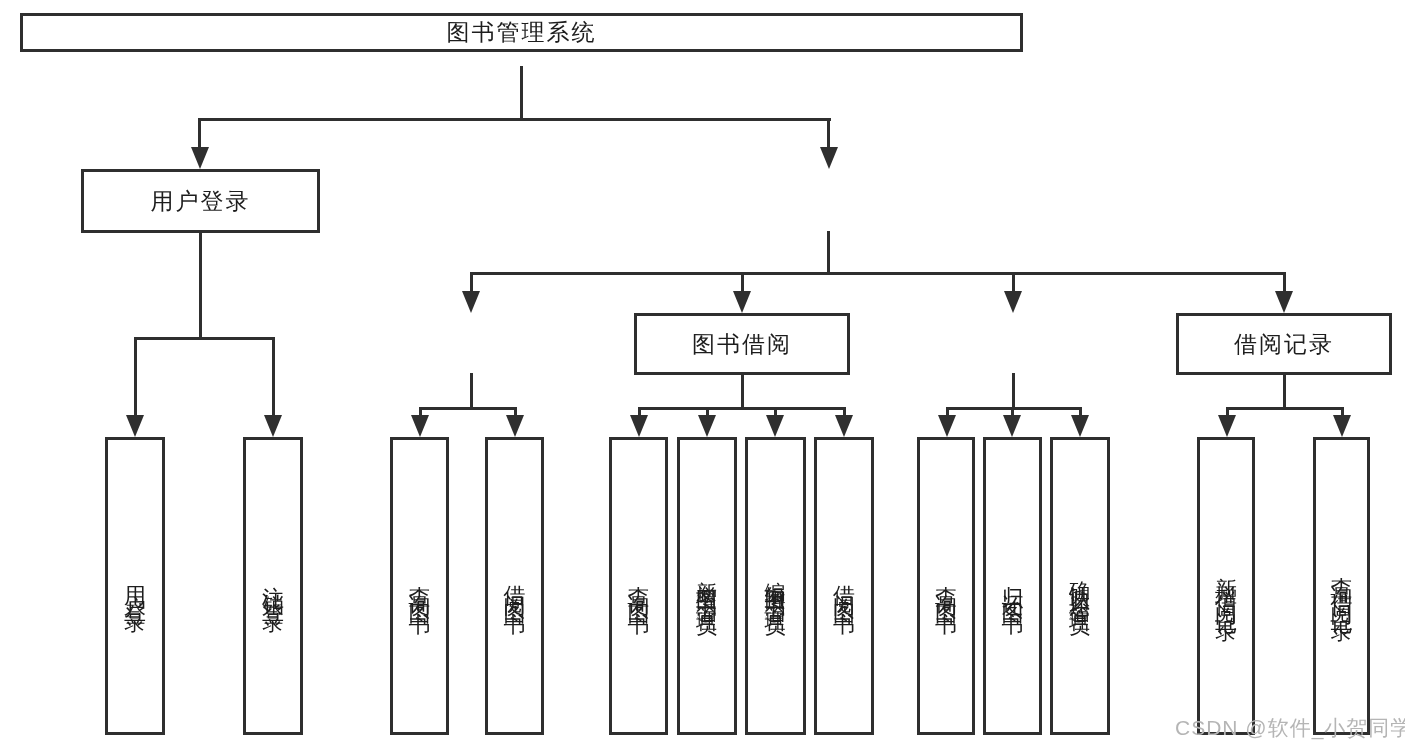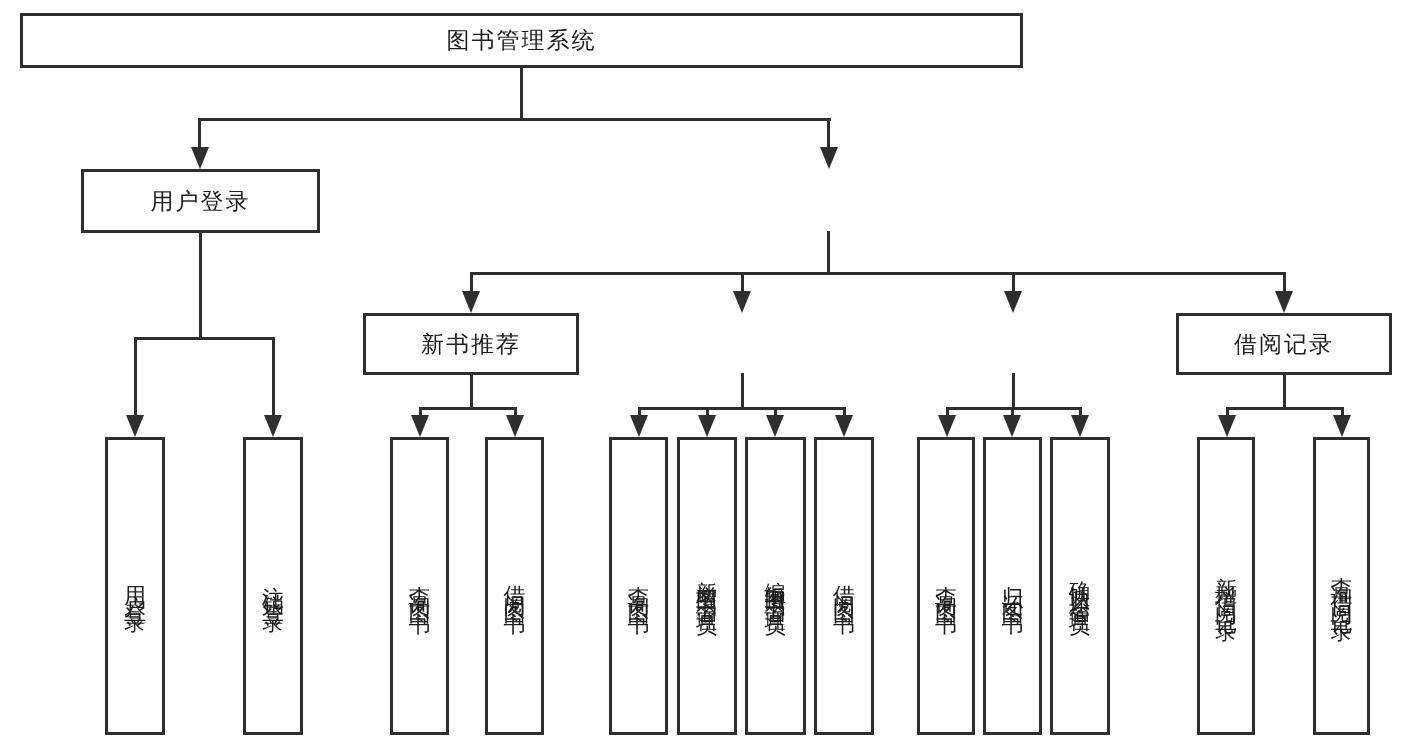--- a/index.html
+++ b/index.html
@@ -37,30 +37,30 @@
     position:absolute;left:1175px;top:714px;width:230px;
     font-size:21px;color:var(--wm);letter-spacing:1px;white-space:nowrap;
     text-align:right;
   }
 </style>
 </head>
 <body>
 
 <div id="stage">
 
-  <div class="box" style="left:20px;top:13px;width:1003px;height:55px;">
+  <div class="box" style="left:20px;top:13px;width:1003px;height:39px;">
     <span class="hlabel">图书管理系统</span>
   </div>
 
   <div class="box" style="left:81px;top:169px;width:239px;height:64px;">
     <span class="hlabel">用户登录</span>
   </div>
 
-  <div class="box" style="left:363px;top:313px;width:216px;height:62px;">
-    <span class="hlabel">新书推荐</span>
+  <div class="box" style="left:634px;top:313px;width:216px;height:62px;">
+    <span class="hlabel">图书借阅</span>
   </div>
   <div class="box" style="left:1176px;top:313px;width:216px;height:62px;">
     <span class="hlabel">借阅记录</span>
   </div>
 
   <div class="box" style="left:105px;top:437px;width:60px;height:298px;">
     <span class="vlabel">用户登录</span>
   </div>
   <div class="box" style="left:243px;top:437px;width:60px;height:298px;">
     <span class="vlabel">注销登录</span>
@@ -155,13 +155,14 @@
   <div class="vline" style="left:1079px;top:407px;height:12px;"></div>
   <div class="ah" style="left:1071px;top:415px;"></div>
 
   <div class="vline" style="left:1283px;top:373px;height:37px;"></div>
   <div class="hline" style="left:1226px;top:407px;width:117px;"></div>
   <div class="vline" style="left:1226px;top:407px;height:12px;"></div>
   <div class="ah" style="left:1218px;top:415px;"></div>
   <div class="vline" style="left:1341px;top:407px;height:12px;"></div>
   <div class="ah" style="left:1333px;top:415px;"></div>
 
+  <div id="watermark">CSDN @软件_小贺同学</div>
 </div>
 
 </body></html>

